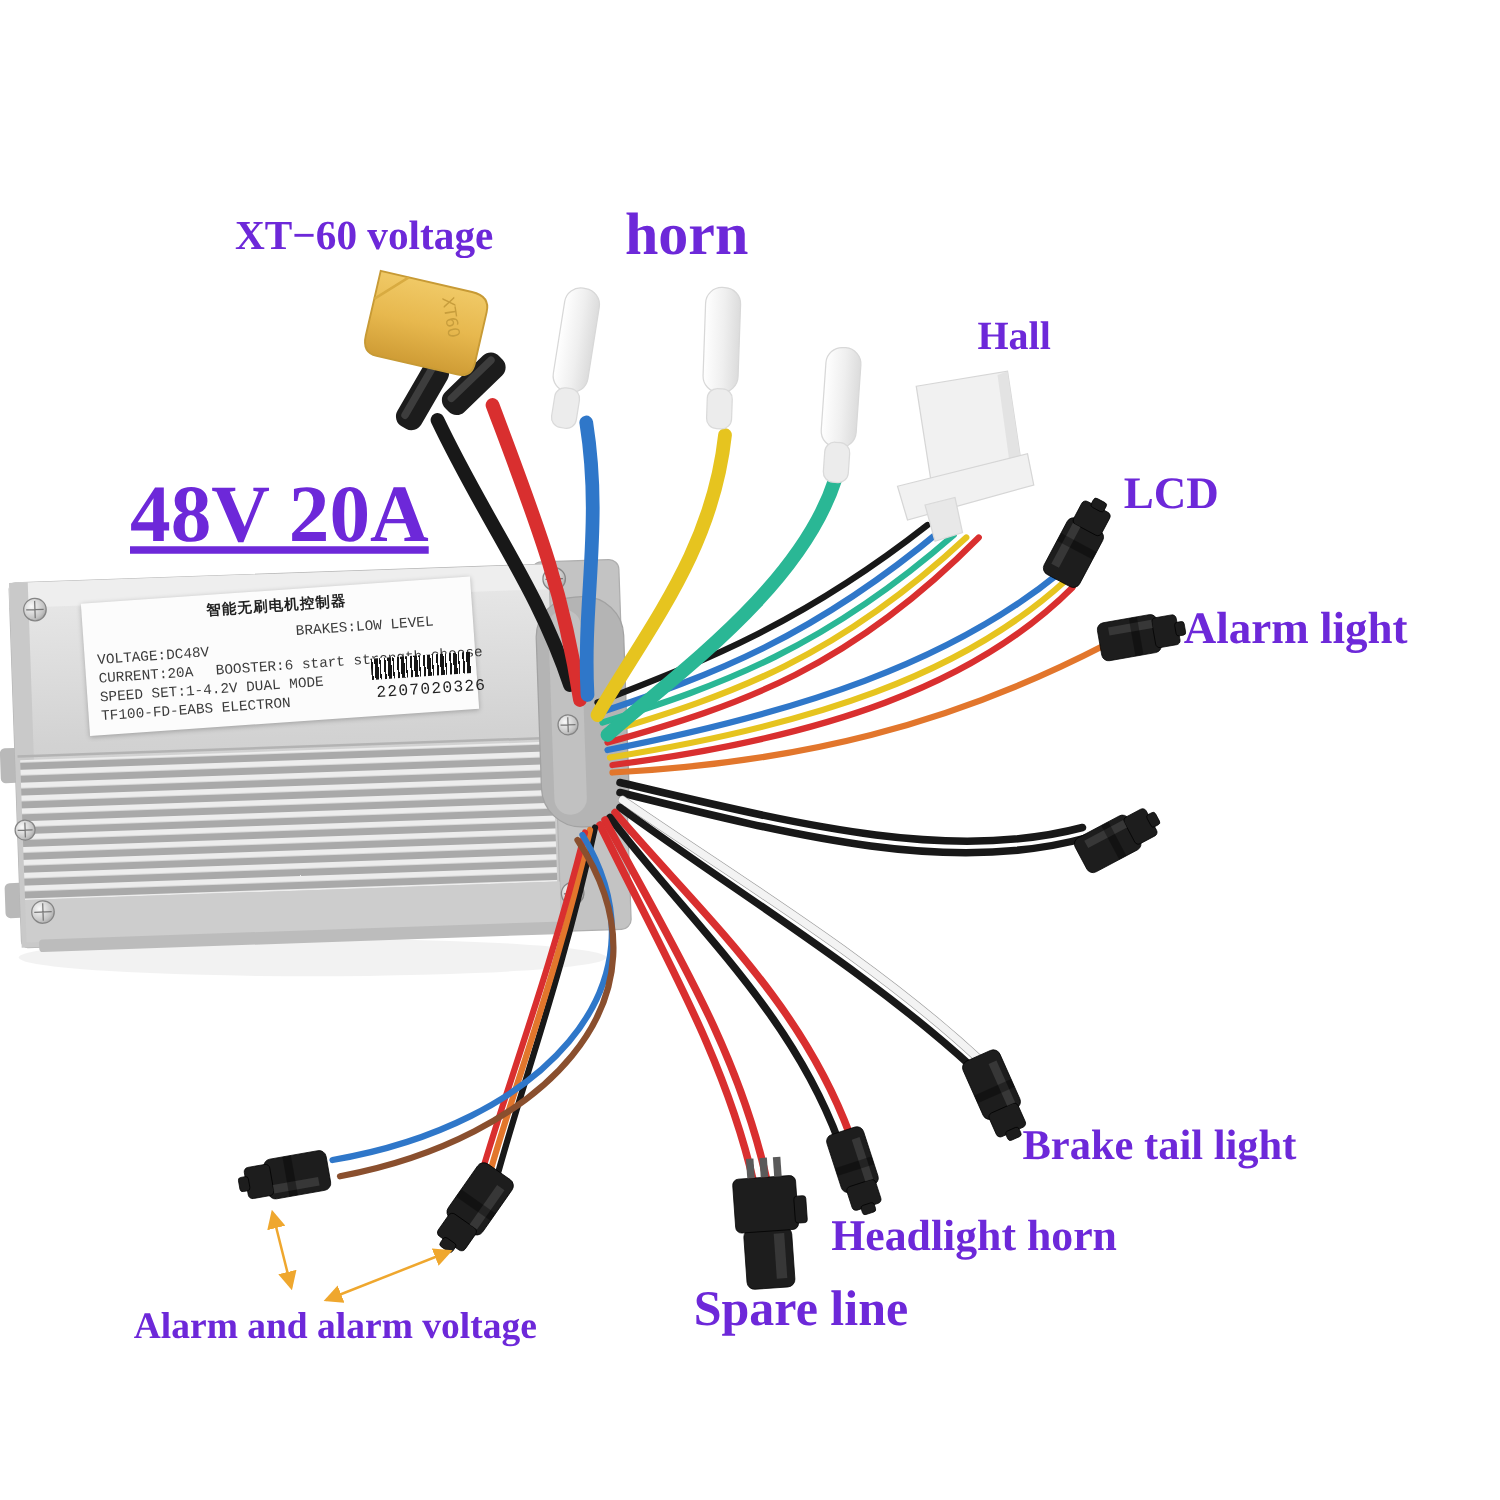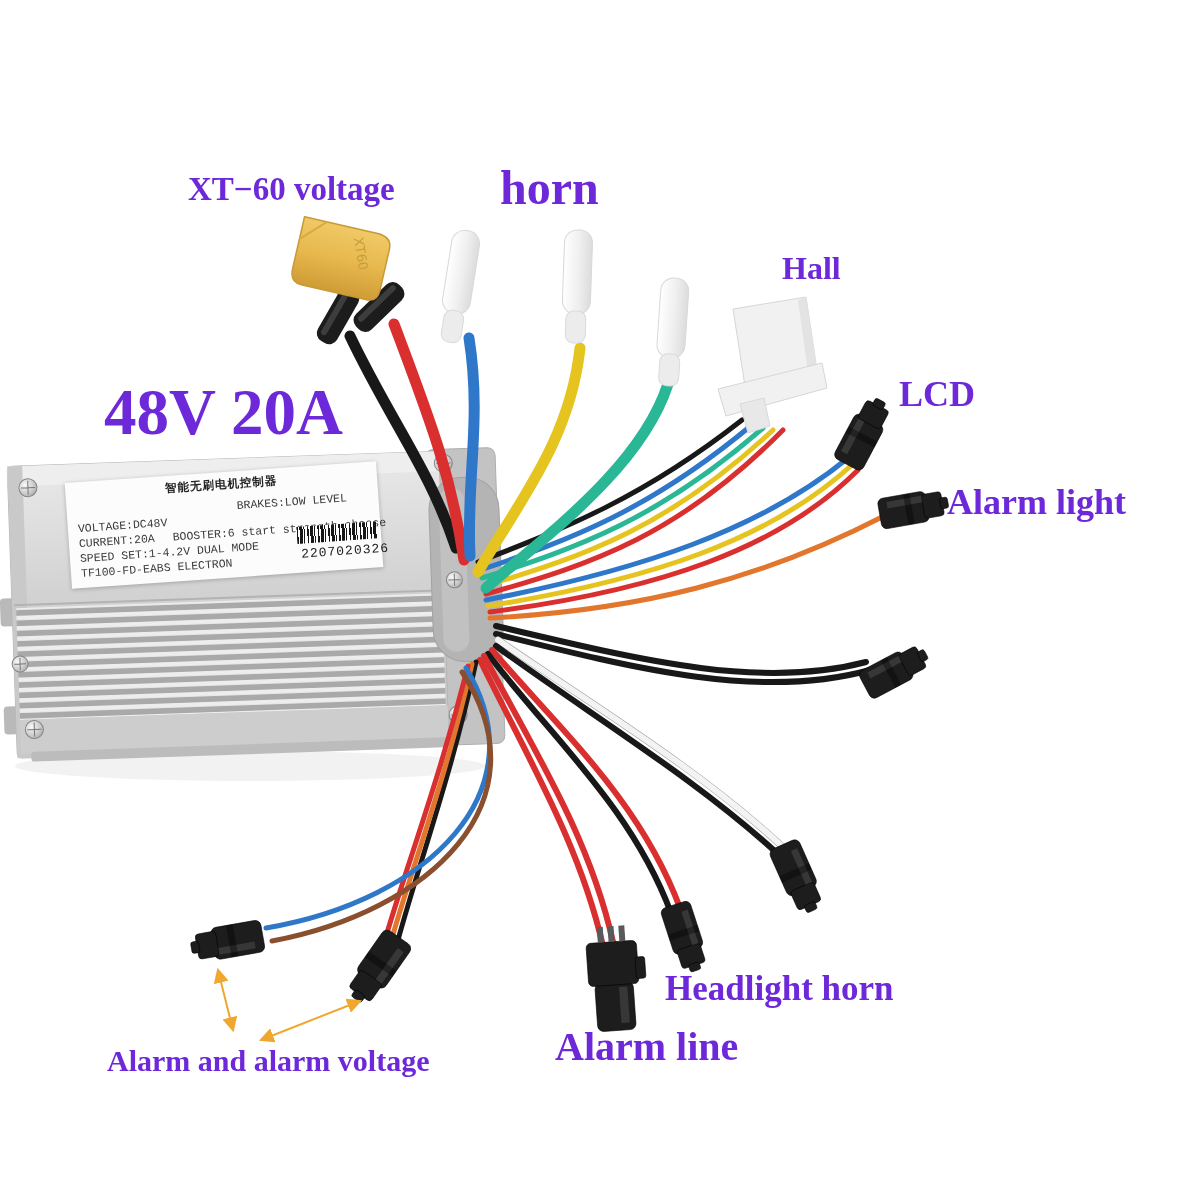--- a/index.html
+++ b/index.html
@@ -11,21 +11,21 @@
   
   .ann{
     position:absolute;color:#6d28d9;font-weight:bold;line-height:1;
     white-space:nowrap;font-family:"Liberation Serif",serif;
   }
   .ann-xt60 {left:188px;top:173px;font-size:33px;}
   .ann-motor{left:500px;top:164px;font-size:48px;}
   .ann-hall {left:762px;top:252px;font-size:32px;margin-left:20px;}
   .ann-lcd  {left:899px;top:376px;font-size:36px;}
   .ann-tail {left:947px;top:484px;font-size:36px;}
-  .ann-48v  {left:104px;top:380px;font-size:65px;}
+  .ann-48v  {left:104px;top:380px;font-size:65px;text-decoration:underline;}
   .ann-spneg{left:826px;top:704px;font-size:33px;}
   .ann-brake{left:818px;top:900px;font-size:34px;}
   .ann-horn {left:665px;top:971px;font-size:35px;}
   .ann-spline{left:555px;top:1027px;font-size:40px;}
   .ann-alarm{left:107px;top:1046px;font-size:30px;}
   
   .case-label{
     position:absolute;left:68px;top:472px;width:312px;height:106px;
     background:#fcfcfc;transform:rotate(-4deg);transform-origin:50% 50%;
     box-shadow:0 1px 4px rgba(0,0,0,.25);
@@ -285,22 +285,23 @@
     <line x1="261" y1="1040" x2="360" y2="1001" marker-start="url(#ah)" marker-end="url(#ah)"></line>
   </g>
 </svg>
 
 <div class="ann ann-xt60">XT−60 voltage</div>
 <div class="ann ann-motor">horn</div>
 <div class="ann ann-hall">Hall</div>
 <div class="ann ann-lcd">LCD</div>
 <div class="ann ann-tail">Alarm light</div>
 <div class="ann ann-48v">48V 20A</div>
+<div class="ann ann-brake">Brake tail light</div>
 <div class="ann ann-horn">Headlight horn</div>
-<div class="ann ann-spline">Alarm line</div>
+<div class="ann ann-spline">Spare line</div>
 <div class="ann ann-alarm">Alarm and alarm voltage</div>
 
 <div class="case-label">
   <span class="cl-title">智能无刷电机控制器</span>
   <span class="cl-brakes">BRAKES:LOW LEVEL</span>
   <span class="cl-voltage">VOLTAGE:DC48V</span>
   <span class="cl-current">CURRENT:20A</span>
   <span class="cl-booster">BOOSTER:6 start strength choose</span>
   <span class="cl-speed">SPEED SET:1-4.2V DUAL MODE</span>
   <span class="cl-model">TF100-FD-EABS ELECTRON</span>

